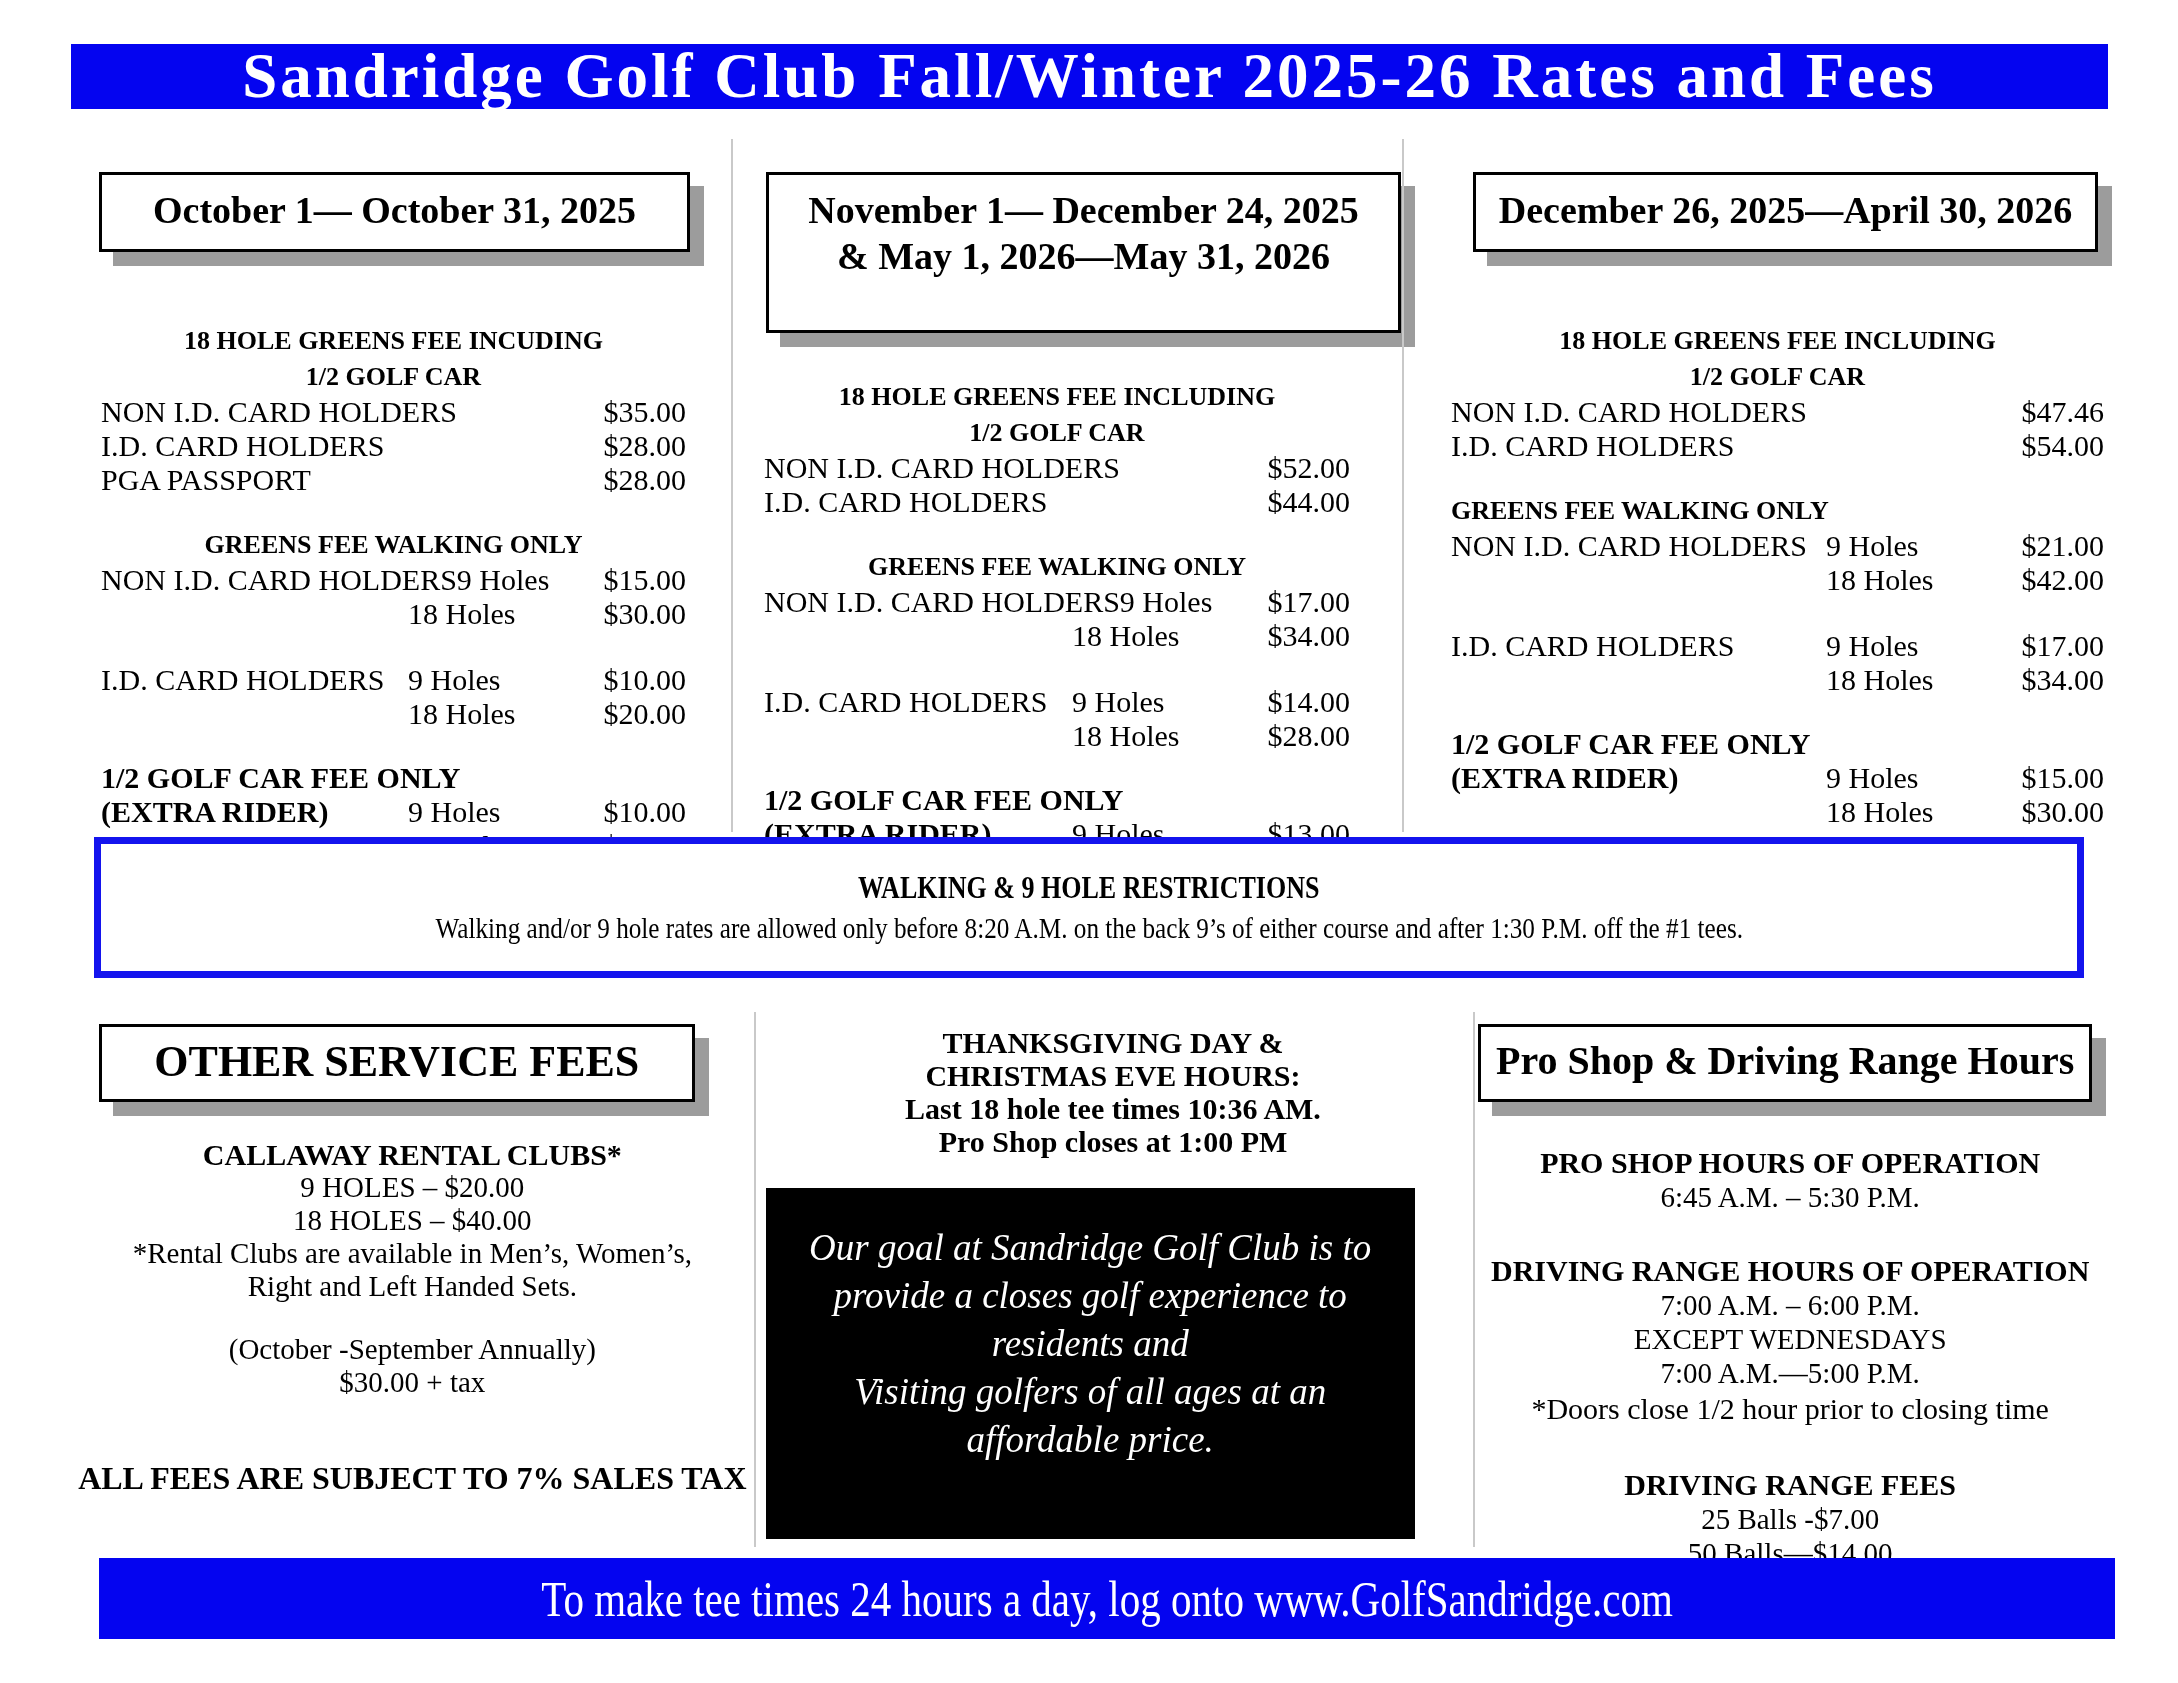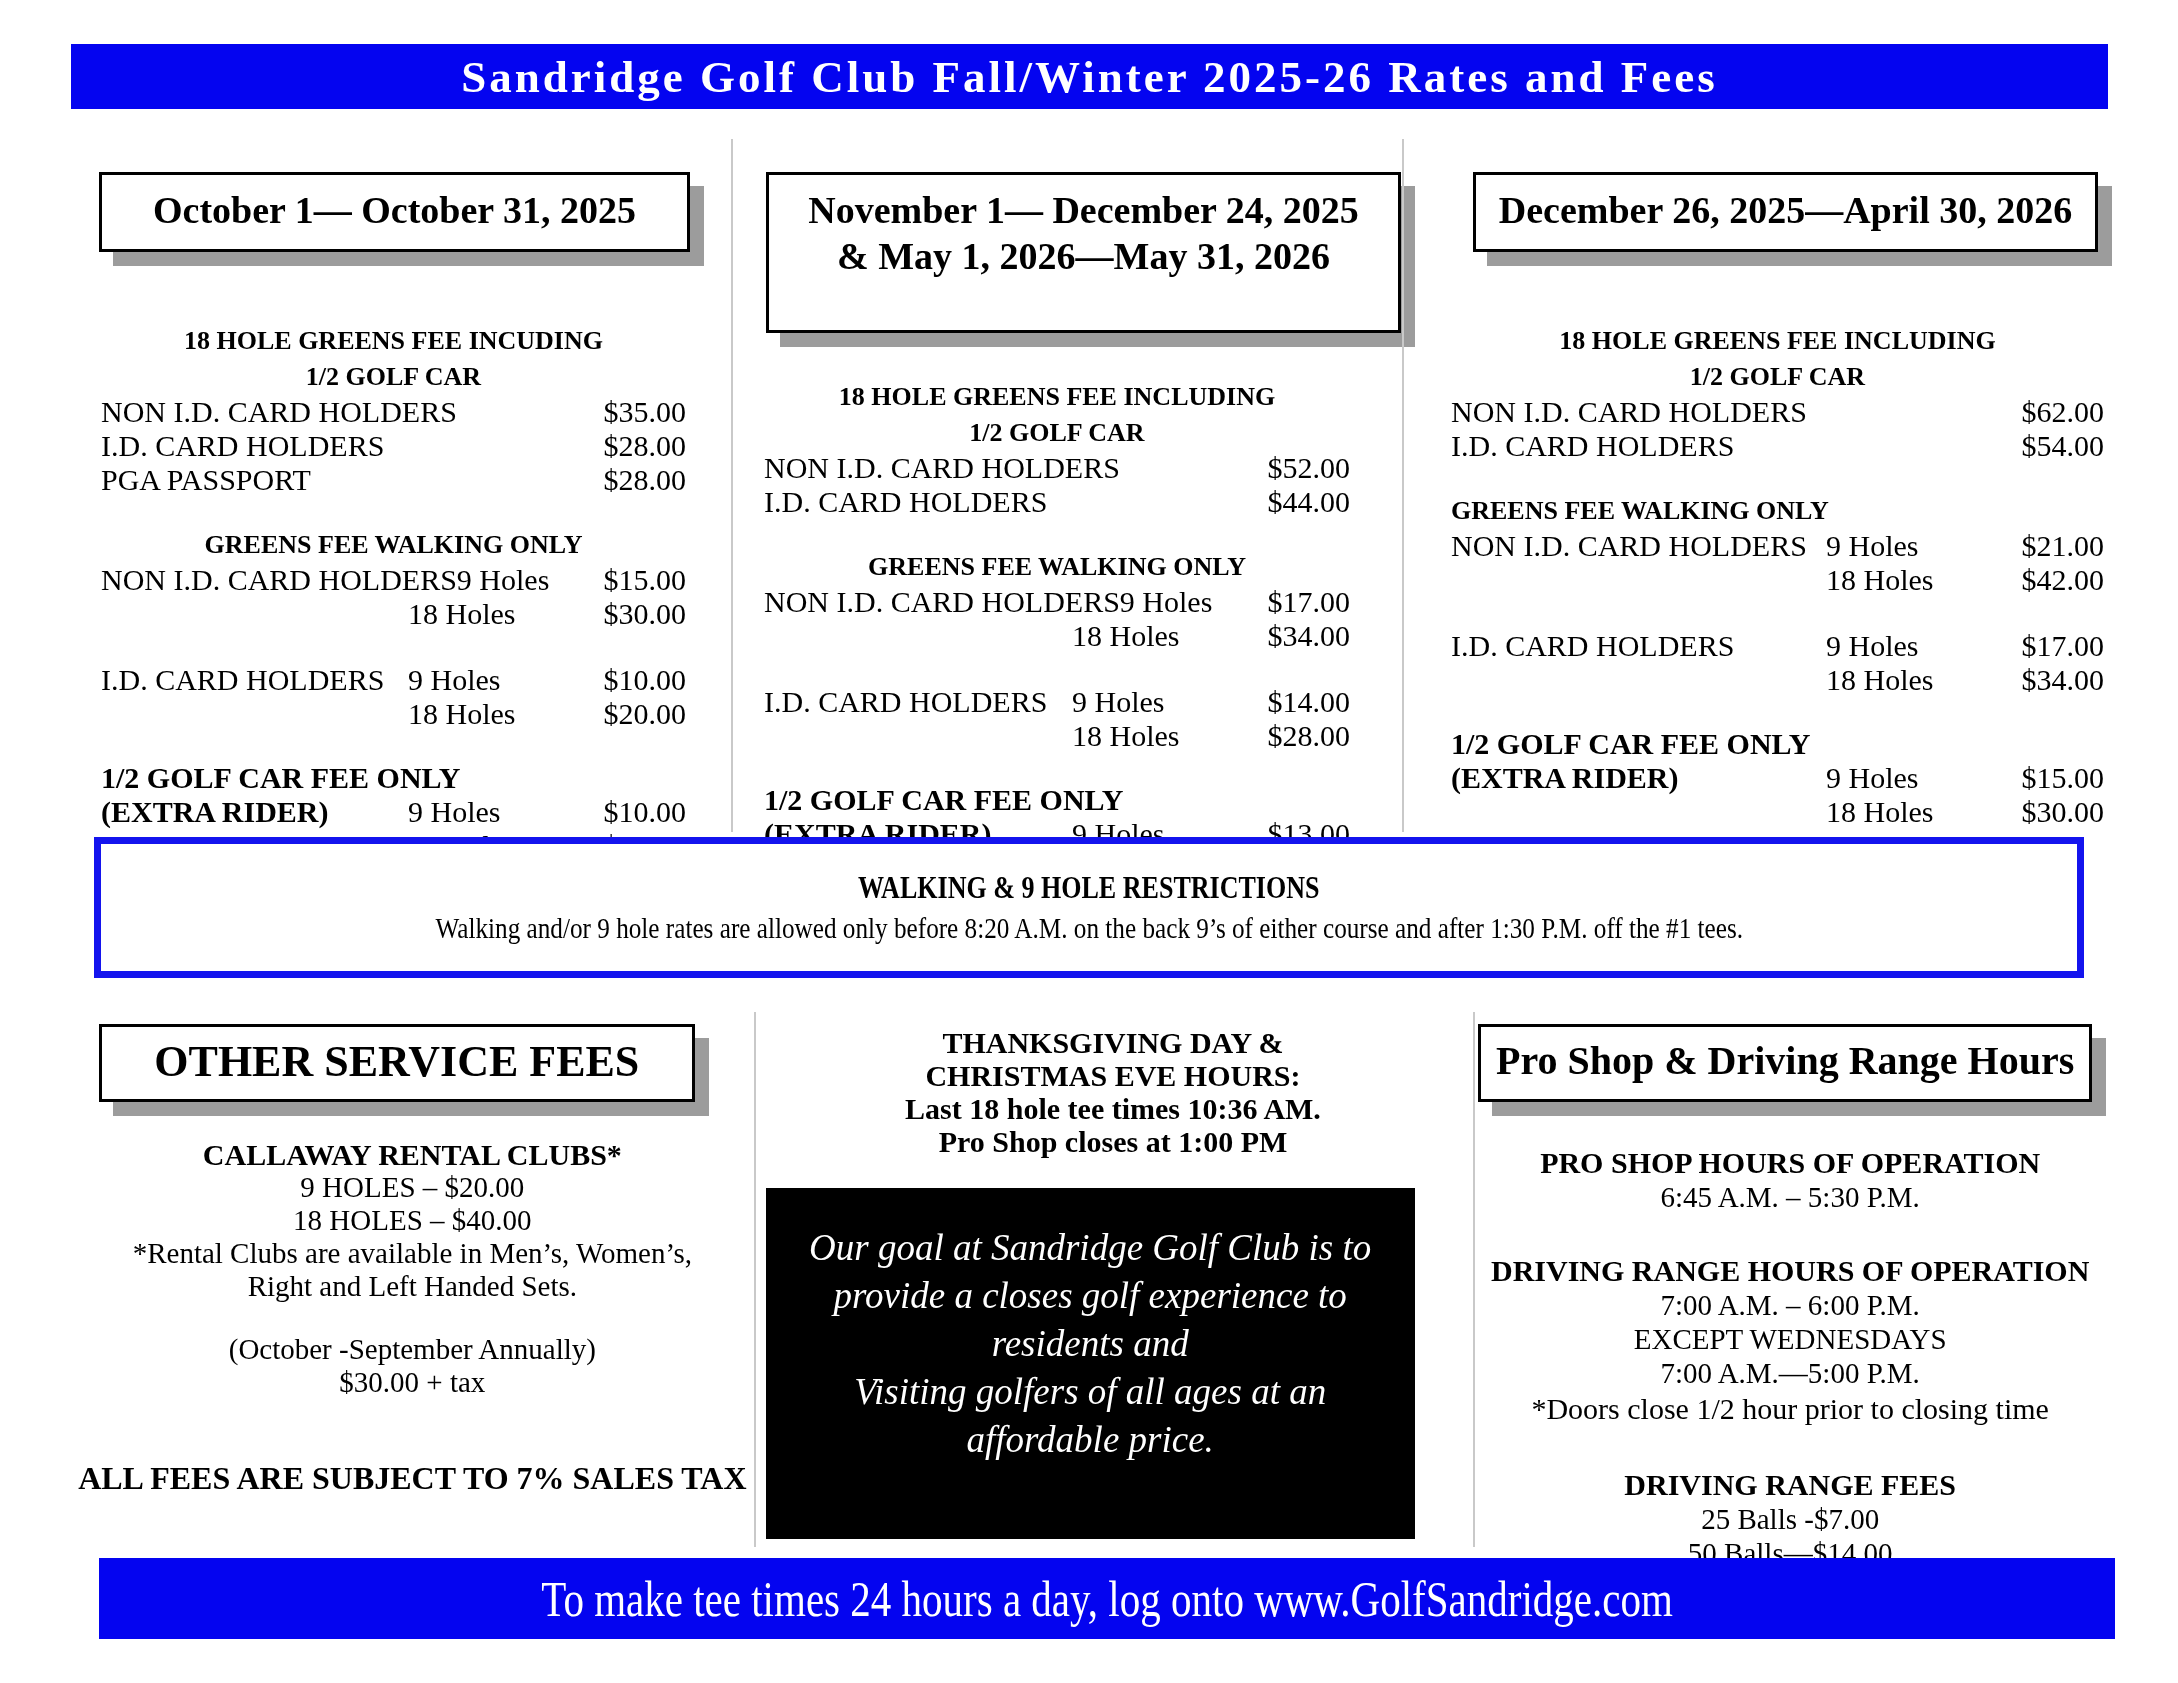--- a/index.html
+++ b/index.html
@@ -5,21 +5,21 @@
   html,body{margin:0;padding:0;background:#ffffff;}
   body{
     position:relative;width:2178px;height:1683px;
     font-family:"Liberation Serif","DejaVu Serif",serif;
     color:#000;overflow:hidden;
   }
   .banner{
     position:absolute;left:71px;width:2037px;background:#0404f0;color:#fff;
     display:flex;align-items:center;justify-content:center;white-space:nowrap;
   }
-  .banner.top{top:44px;height:65px;font-weight:bold;font-size:45px;letter-spacing:3px;}
+  .banner.top{top:44px;height:65px;font-weight:bold;font-size:63px;letter-spacing:3px;}
   .banner.bottom{left:99px;width:2016px;top:1558px;height:81px;font-size:50px;}
   .condense{display:inline-block;transform:scaleX(0.84);transform-origin:center;}
   .condense.f{transform:scaleX(0.82);}
 
   
   .rates{position:absolute;left:71px;top:124px;width:2037px;height:705px;display:flex;}
   .rate-col{position:relative;}
   .rate-col.col1{width:659px;}
   .rate-col.col2{width:671px;}
   .rate-col.col3{width:707px;}
@@ -233,21 +233,21 @@
       <div class="hdr-box">
         <div class="hdr-line">December 26, 2025—April 30, 2026</div>
       </div>
       <div class="col-body">
         <div class="fee-block">
           <div class="blk-title">18 HOLE GREENS FEE INCLUDING</div>
           <div class="blk-title">1/2 GOLF CAR</div>
           <div class="fee-row">
             <div class="fee-label">NON I.D. CARD HOLDERS</div>
             <div class="fee-holes"></div>
-            <div class="fee-price">$62.00</div>
+            <div class="fee-price">$47.46</div>
           </div>
           <div class="fee-row">
             <div class="fee-label">I.D. CARD HOLDERS</div>
             <div class="fee-holes"></div>
             <div class="fee-price">$54.00</div>
           </div>
         </div>
         <div class="fee-block">
           <div class="blk-title tleft">GREENS FEE WALKING ONLY</div>
           <div class="fee-row">

